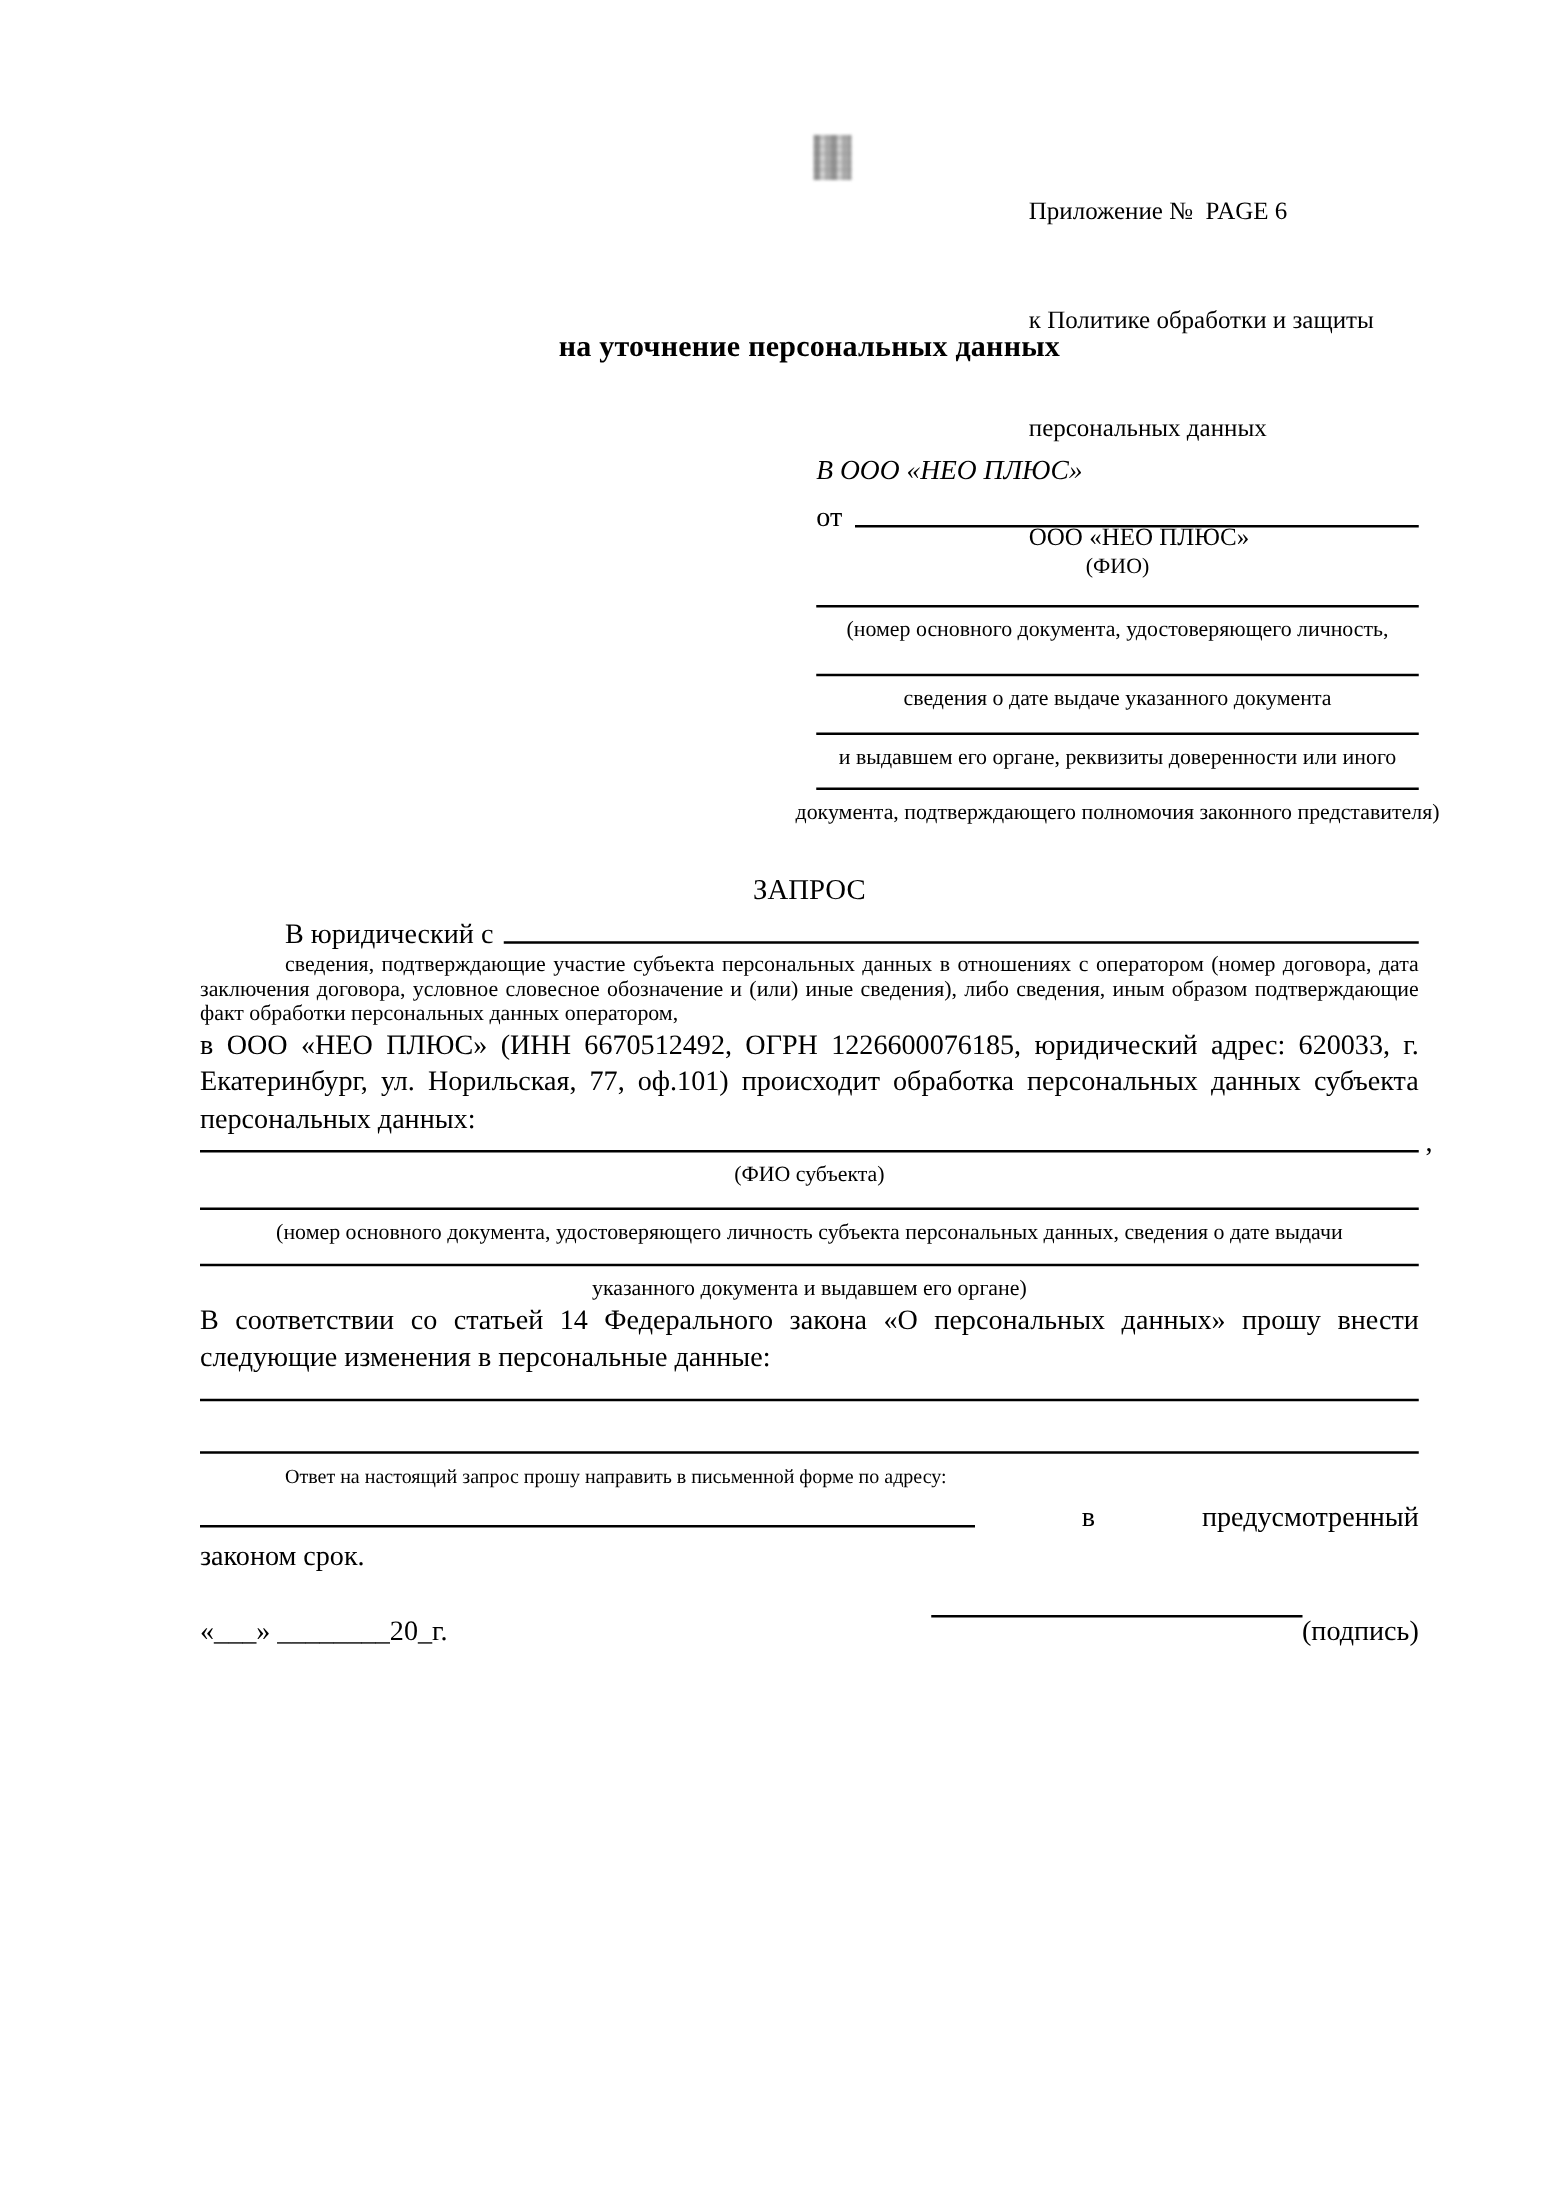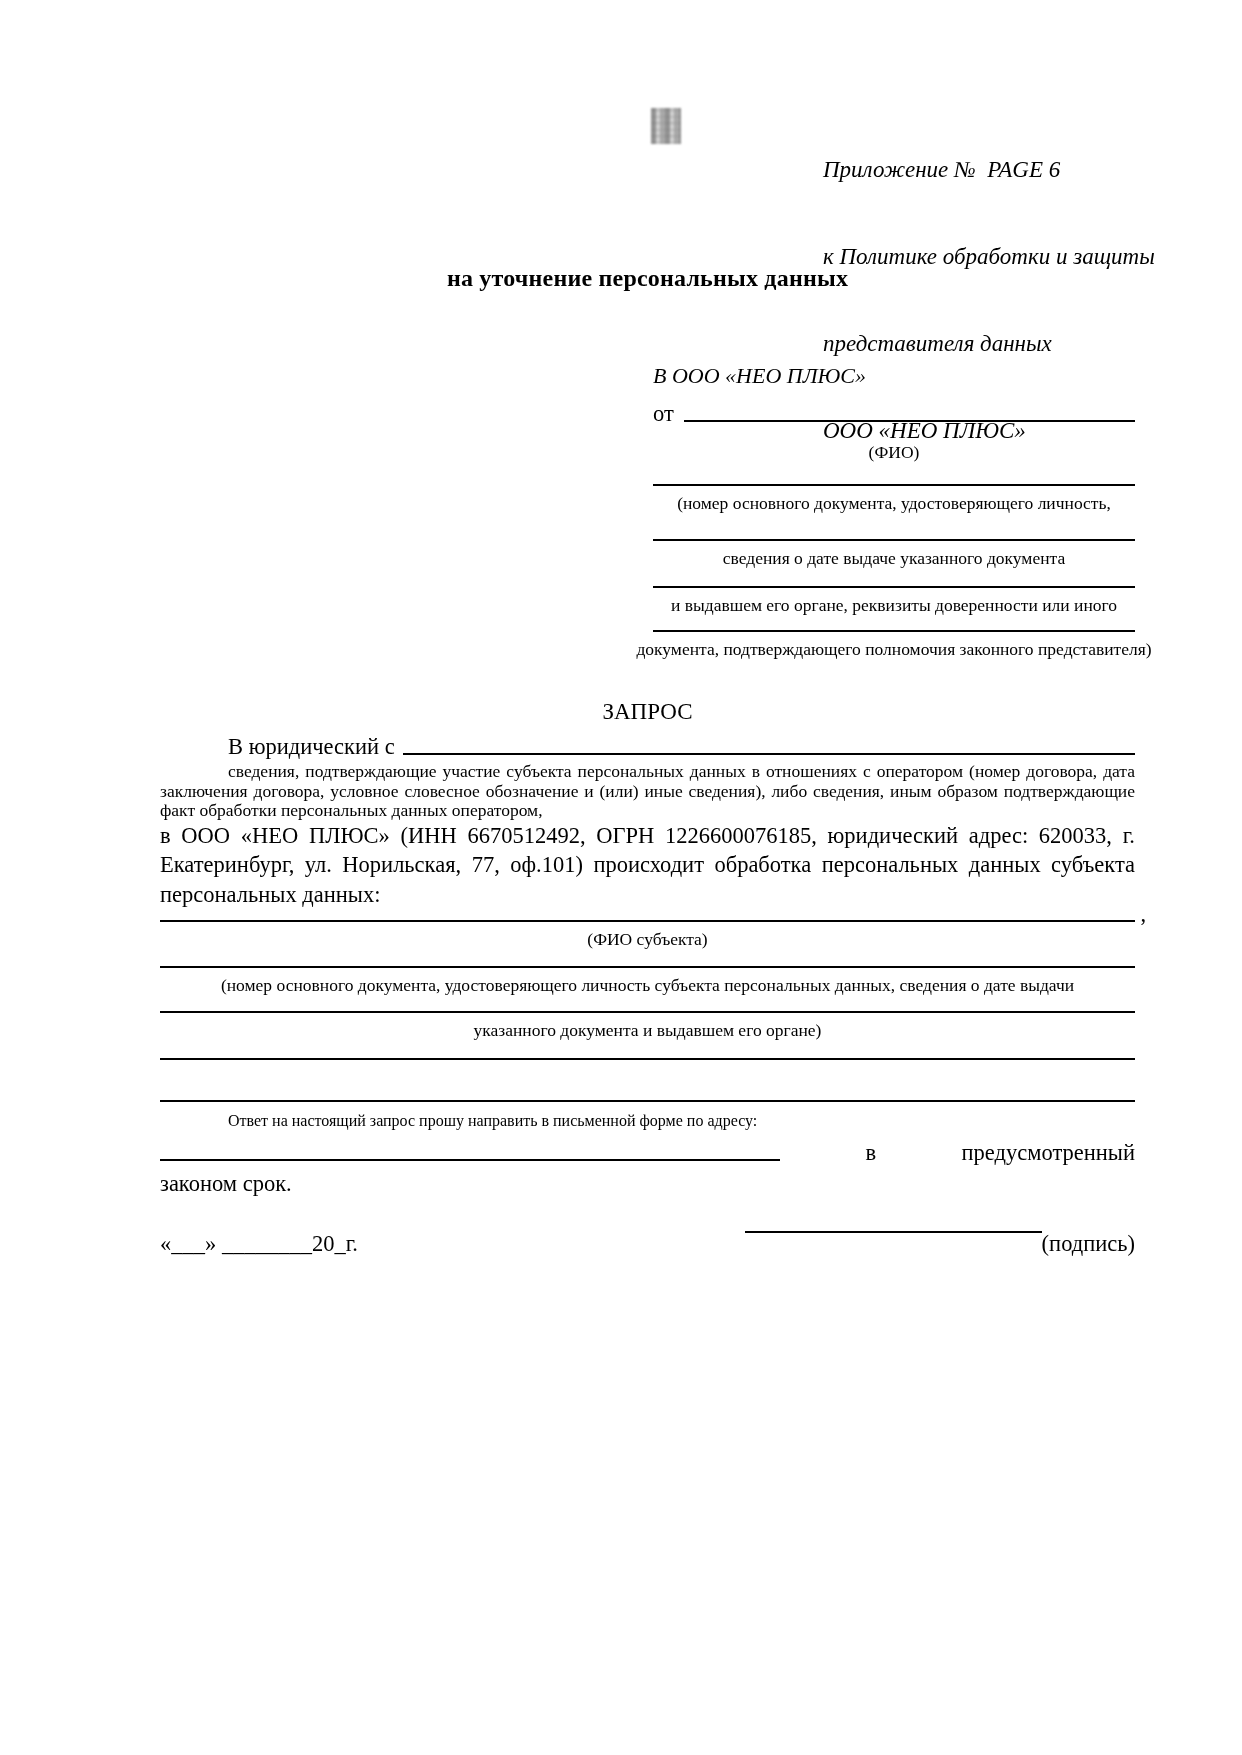--- a/index.html
+++ b/index.html
@@ -5,21 +5,21 @@
   * { margin:0; padding:0; box-sizing:border-box; }
   html,body { background:#ffffff; }
   .page {
     position:relative; width:1242px; height:1755px; margin:0 auto;
     background:#ffffff; color:#000;
     font-family:"Liberation Serif","DejaVu Serif",serif;
     font-size:22.5px; overflow:hidden;
   }
   .appendix {
     position:absolute; left:823px; top:97px; width:340px;
-    font-size:23px; line-height:29px; white-space:pre;font-style:italic;
+    font-size:20px; line-height:29px; white-space:pre;
   }
   .blur-art {
     position:absolute; left:651px; top:108px; width:30px; height:36px;
     background:
       repeating-linear-gradient(90deg, rgba(120,120,120,.9) 0 5px, rgba(200,200,200,.7) 5px 9px, rgba(150,150,150,.9) 9px 14px),
       repeating-linear-gradient(180deg, #8a8a8a 0 4px, #d8d8d8 4px 7px, #9a9a9a 7px 11px, #e6e6e6 11px 13px);
     background-blend-mode:luminosity;
     filter:blur(1.3px); opacity:.85;
   }
   .content { position:absolute; left:160px; top:0; width:975px; padding-top:263px; }
@@ -55,21 +55,21 @@
   .sig-line { width:297px; height:0; border-bottom:2.8px solid #000; margin-bottom:5px; }
 </style>
 </head>
 <body>
 
 <div class="page">
 
   <div class="appendix">
     <div>Приложение №  PAGE 6</div>
     <div>к Политике обработки и защиты</div>
-    <div>представителя данных</div>
+    <div>персональных данных</div>
     <div>ООО «НЕО ПЛЮС»</div>
   </div>
 
   <div class="blur-art"></div>
 
   <div class="content">
 
     <div class="title">
       <div>на уточнение персональных данных</div>
     </div>
@@ -127,20 +127,21 @@
     <div class="fill-line subj-fl2"></div>
     <div class="cap fcap">
         <span>(номер основного документа, удостоверяющего личность субъекта персональных данных, сведения о дате выдачи</span>
       </div>
 
     <div class="fill-line subj-fl3"></div>
     <div class="cap fcap">
         <span>указанного документа и выдавшем его органе)</span>
       </div>
 
+    <div class="law-par">В соответствии со статьей 14 Федерального закона «О персональных данных» прошу внести следующие изменения в персональные данные:</div>
 
     <div class="fill-line blank-1"></div>
     <div class="fill-line blank-2"></div>
 
     <div class="answer-par">Ответ на настоящий запрос прошу направить в письменной форме по адресу:</div>
 
     <div class="flexrow addr-row">
       <div class="addr-line"></div>
       <span>в</span>
       <span>предусмотренный</span>

